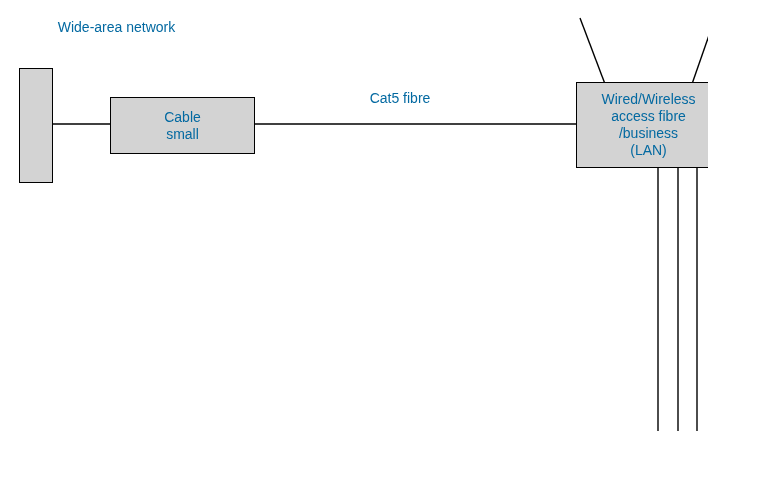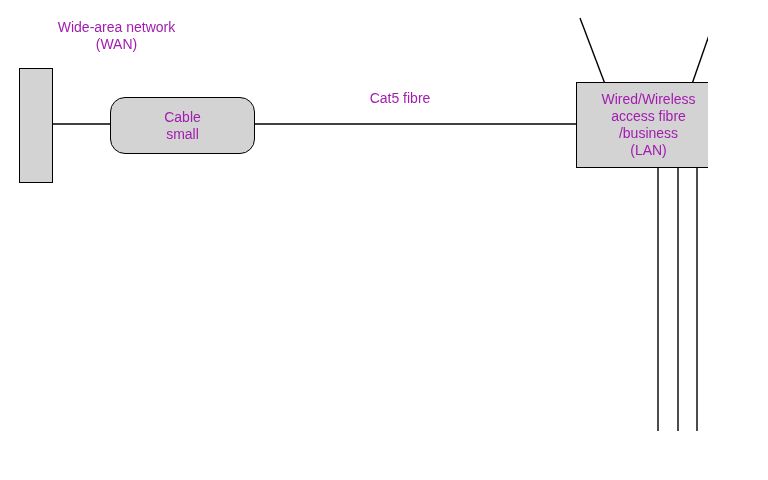--- a/index.html
+++ b/index.html
@@ -6,21 +6,21 @@
     margin: 0;
     padding: 0;
     background: #ffffff;
   }
   .canvas {
     position: relative;
     width: 708px;
     height: 480px;
     background: #ffffff;
     font-family: "Liberation Sans", sans-serif;
-    color: #a21caf;
+    color: #0369a1;
     overflow: hidden;
   }
   .wires {
     position: absolute;
     left: 0;
     top: 0;
     width: 768px;
     height: 480px;
   }
   .wires line {
@@ -37,21 +37,20 @@
     left: 19px;
     top: 68px;
     width: 34px;
     height: 115px;
   }
   .cable-modem {
     left: 110px;
     top: 97px;
     width: 145px;
     height: 57px;
-    border-radius: 15px;
   }
   .access-point {
     left: 576px;
     top: 82px;
     width: 145px;
     height: 86px;
   }
   .box-text {
     display: flex;
     flex-direction: column;
@@ -100,21 +99,20 @@
     <line x1="692" y1="84" x2="715" y2="18"></line>
     <line x1="658" y1="166" x2="658" y2="431"></line>
     <line x1="678" y1="166" x2="678" y2="431"></line>
     <line x1="697" y1="166" x2="697" y2="431"></line>
   </svg>
 
   <div class="box wan-endpoint"></div>
 
   <div class="label wan-label">
     <div>Wide-area network</div>
-    <div>(WAN)</div>
   </div>
 
   <div class="box box-text cable-modem">
     <div>Cable</div>
     <div>small</div>
   </div>
 
   <div class="label cat5-label">Cat5 fibre</div>
 
   <div class="box box-text access-point">

